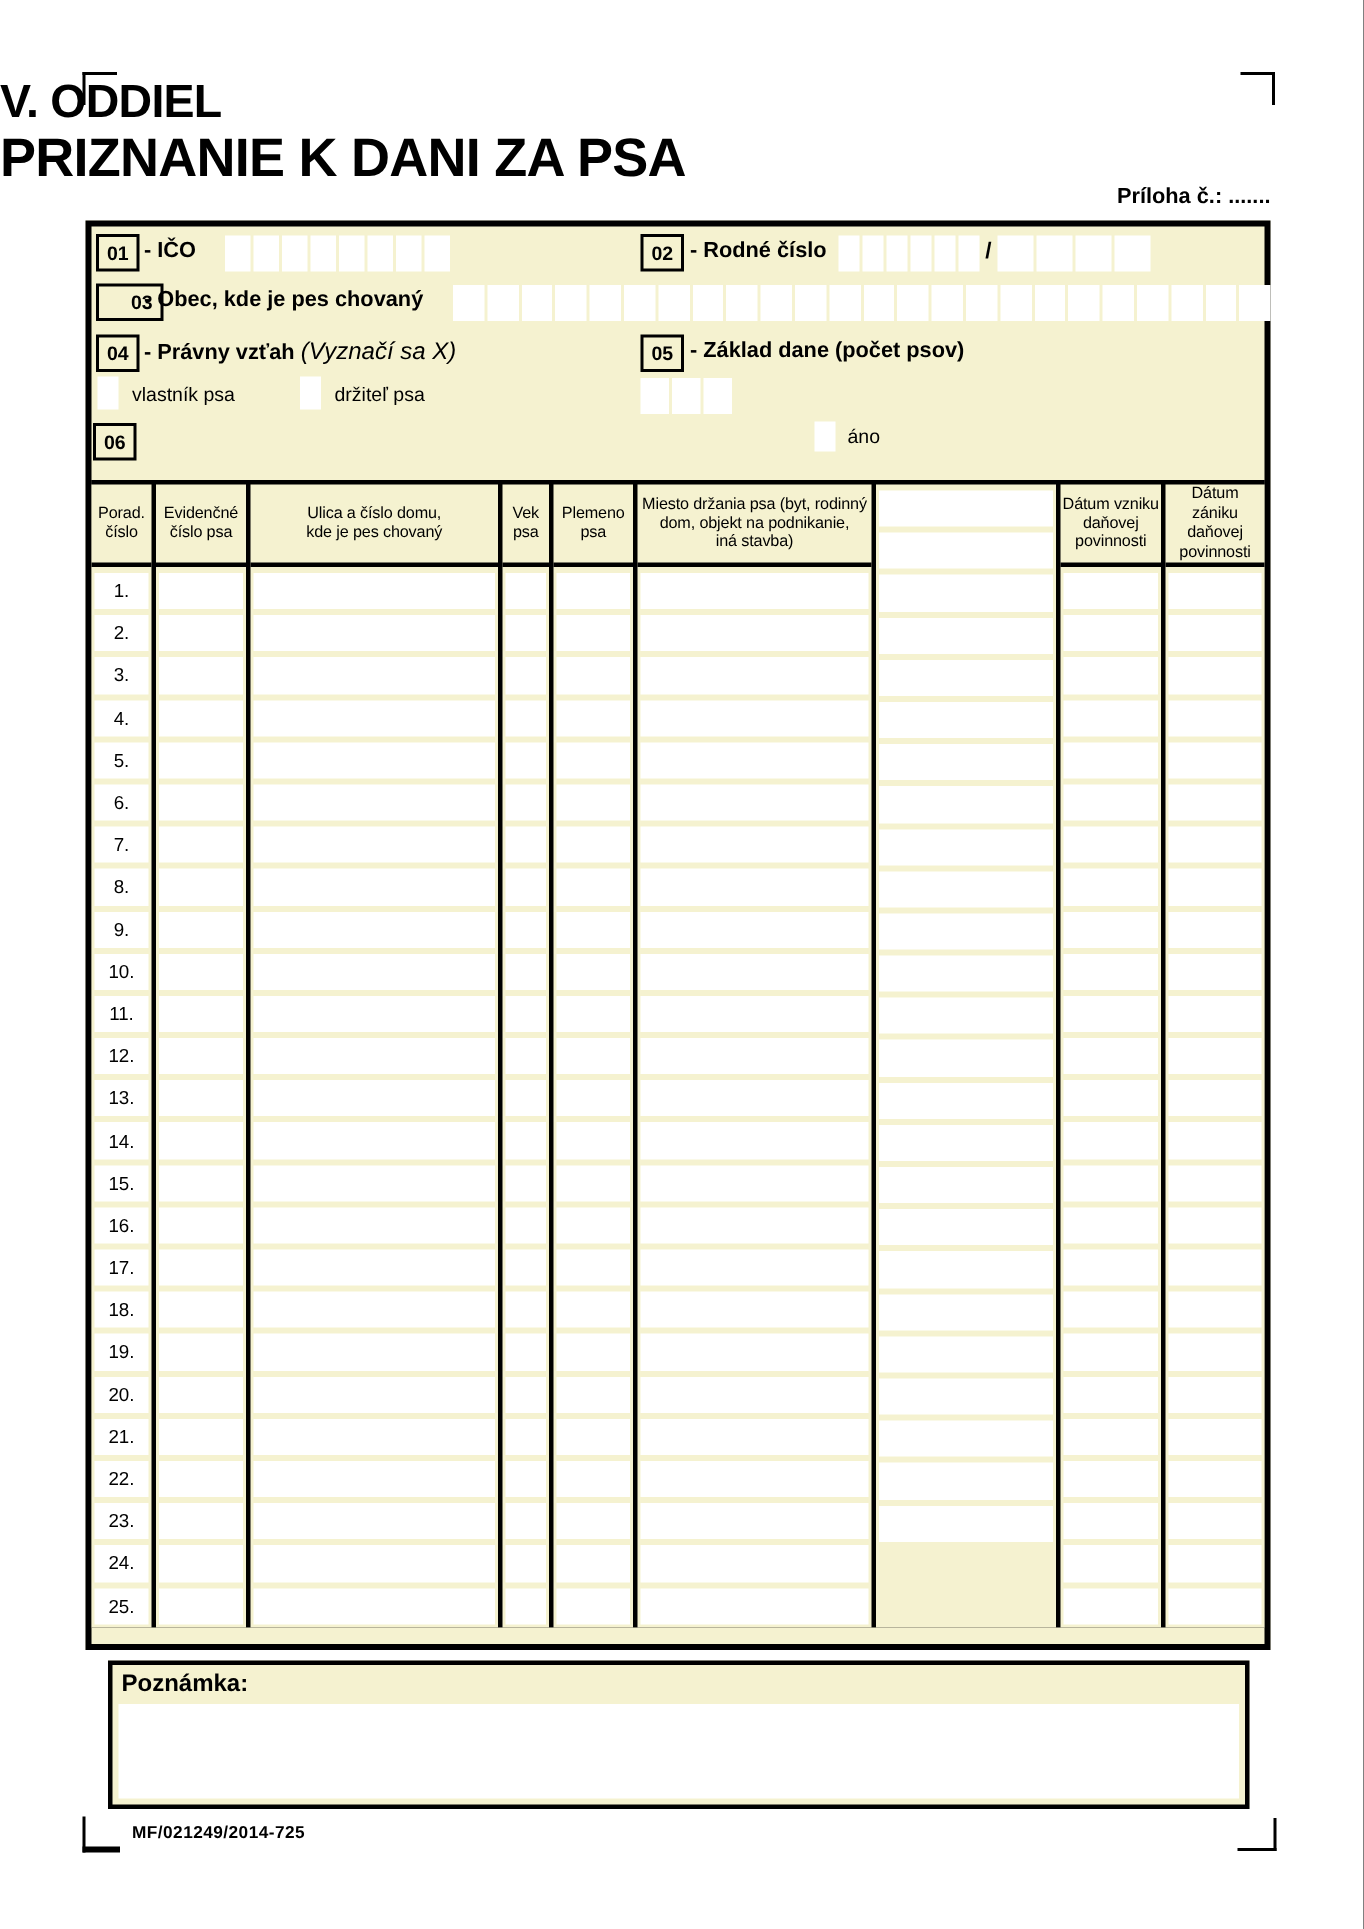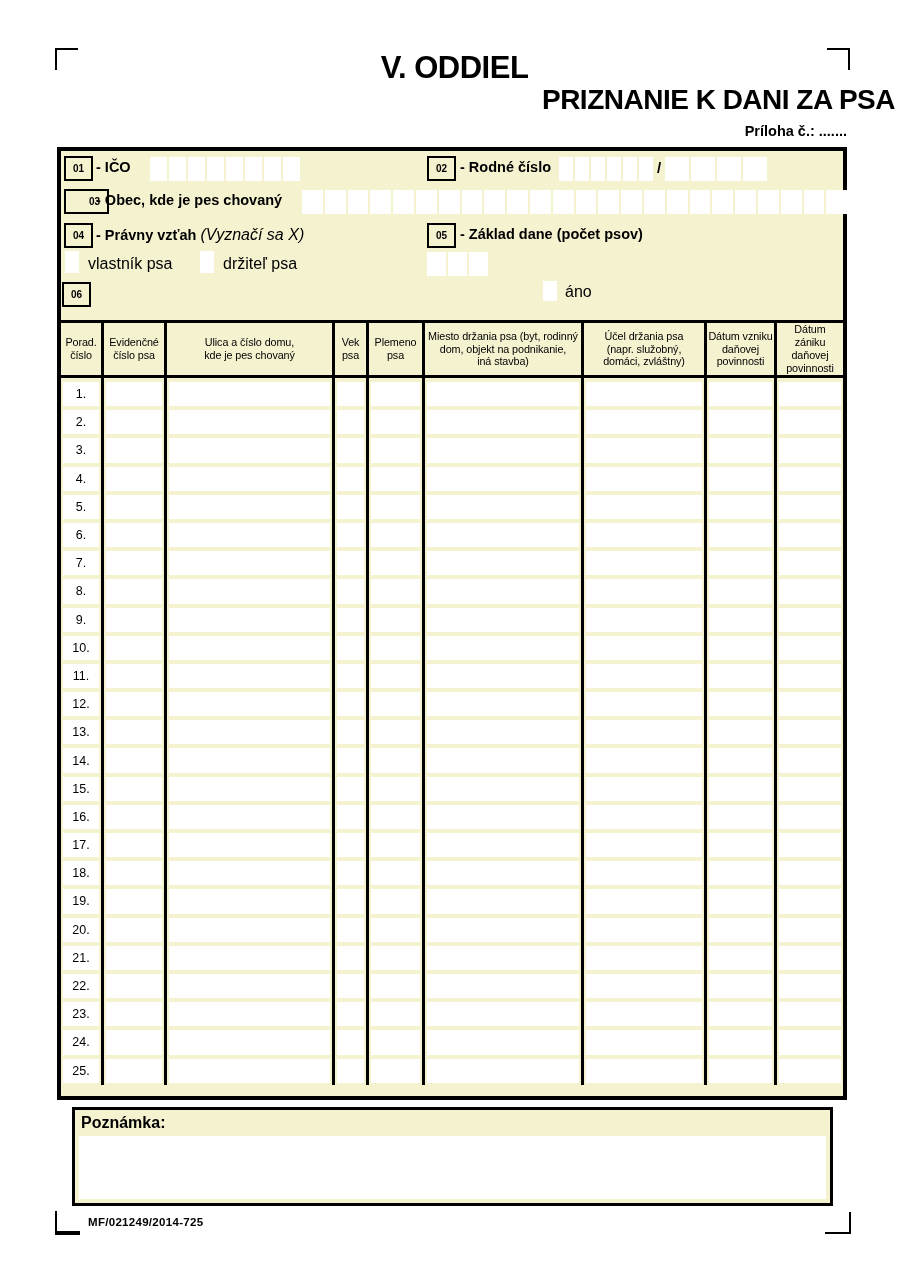--- a/index.html
+++ b/index.html
@@ -14,36 +14,36 @@
   }
   .abs{position:absolute;}
 
   
   .mark{position:absolute;width:21px;height:20px;}
   .mark-tl{left:55px;top:48px;border-left:2px solid var(--line);border-top:2px solid var(--line);}
   .mark-tr{left:827px;top:48px;border-right:2px solid var(--line);border-top:2px solid var(--line);}
   .mark-bl{left:55px;top:1211px;width:23px;border-left:2px solid var(--line);border-bottom:4px solid var(--line);}
   .mark-br{left:825px;top:1212px;width:24px;border-right:2px solid var(--line);border-bottom:2px solid var(--line);}
 
-  .title1{left:0;top:50px;width:909px;text-align:center;font-size:31px;font-weight:bold;letter-spacing:-.5px;}
-  .title2{left:0;top:84px;width:895px;text-align:right;font-size:28px;font-weight:bold;letter-spacing:-.5px;}
+  .title1{left:0;top:50px;width:909px;font-size:31px;font-weight:bold;letter-spacing:-.5px;}
+  .title2{left:0;top:84px;width:895px;text-align:left;font-size:36px;font-weight:bold;letter-spacing:-.5px;}
   .priloha{right:62px;top:123px;font-size:14.5px;font-weight:bold;}
 
   .form-box{
     left:57px;top:147px;width:790px;height:953px;box-sizing:border-box;
     background:var(--form-bg);border:4px solid var(--line);
   }
   .numbox{
     position:absolute;width:25px;height:21px;border:2px solid var(--line);
     display:flex;align-items:center;justify-content:center;
-    font-size:10px;font-weight:bold;background:var(--form-bg);
+    font-size:13px;font-weight:bold;background:var(--form-bg);
   }
   .flabel{position:absolute;font-size:14.5px;font-weight:bold;white-space:nowrap;}
   .fnote{font-size:16px;font-weight:normal;font-style:italic;}
-  .optlabel{position:absolute;font-size:16px;font-weight:normal;white-space:nowrap;}
+  .optlabel{position:absolute;font-size:13px;font-weight:normal;white-space:nowrap;}
   .boxrow{position:absolute;display:flex;gap:2px;height:24px;}
   .cbox{flex:1;background:var(--box-bg);}
   .slash{position:absolute;font-size:15px;font-weight:bold;text-align:center;}
   .chk{position:absolute;width:14px;height:22px;background:var(--box-bg);}
   .chk-sm{height:20px;}
 
   
   .dog-table{
     position:absolute;left:0;top:169px;width:782px;background:var(--line);
     border-top:3px solid var(--line);display:grid;column-gap:3px;
@@ -646,23 +646,20 @@
           </div>
           <div class="t-cell">
             <div class="t-box"></div>
           </div>
           <div class="t-cell">
             <div class="t-box"></div>
           </div>
         </div>
     </div>
     <div class="t-col">
-      <div class="t-head">Účel držania psa
-(napr. služobný,
-domáci, zvláštny)</div>
       <div class="t-body">
           <div class="t-cell">
             <div class="t-box"></div>
           </div>
           <div class="t-cell">
             <div class="t-box"></div>
           </div>
           <div class="t-cell">
             <div class="t-box"></div>
           </div>

